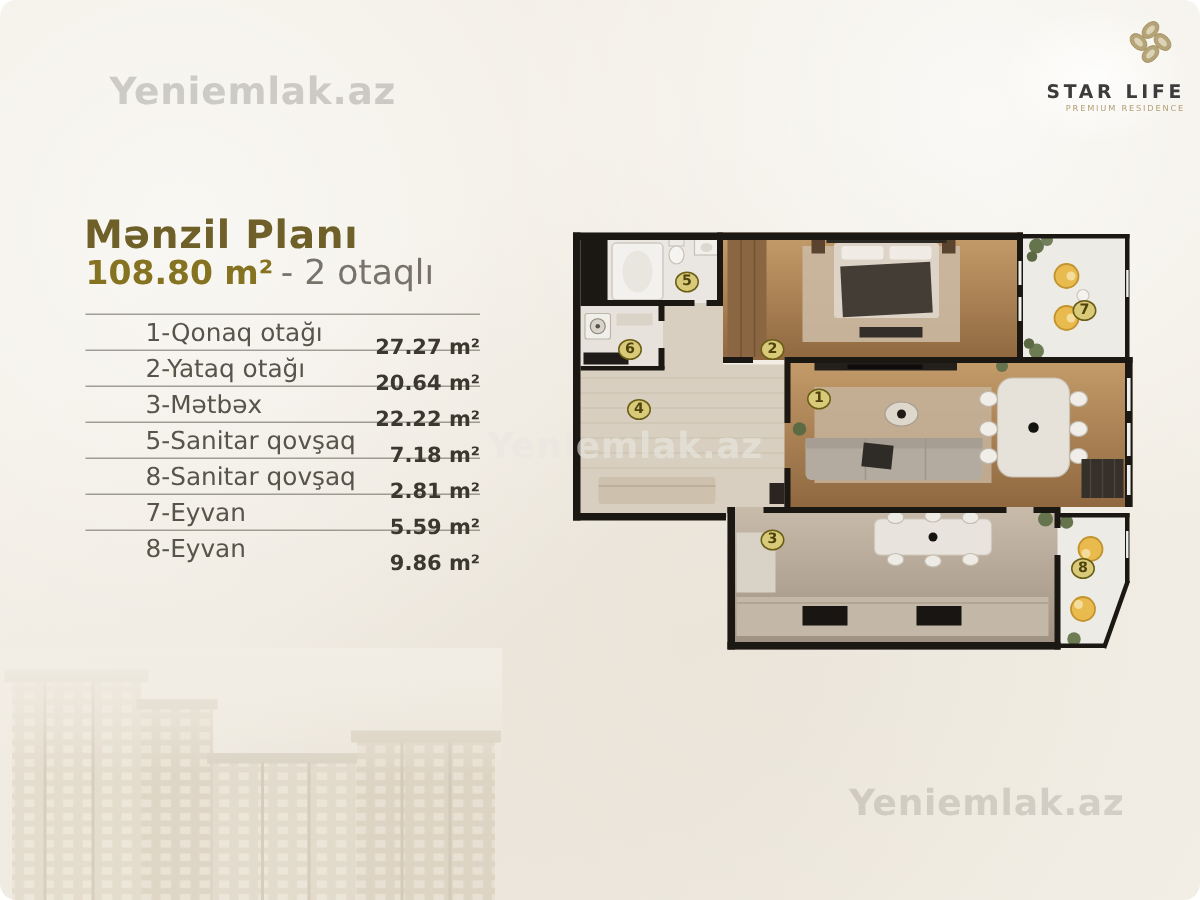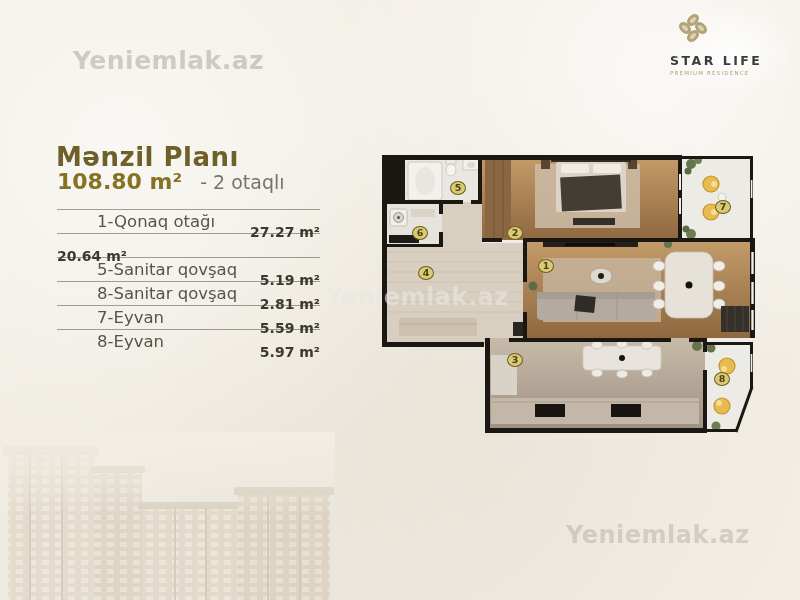--- a/index.html
+++ b/index.html
@@ -5,41 +5,42 @@
   html,body{margin:0;padding:0;}
   .page{
     position:relative;width:800px;height:600px;overflow:hidden;
     font-family:"DejaVu Sans","Liberation Sans",sans-serif;
     background:
       radial-gradient(circle at 15% 25%, rgba(255,255,255,.55), rgba(255,255,255,0) 45%),
       radial-gradient(circle at 82% 12%, rgba(255,255,255,.65), rgba(255,255,255,0) 38%),
       radial-gradient(circle at 60% 70%, rgba(226,219,205,.45), rgba(226,219,205,0) 55%),
       radial-gradient(circle at 30% 90%, rgba(228,221,208,.4), rgba(228,221,208,0) 50%),
       #f2eee5;
+    border-radius: 11px;
   }
   .wm{position:absolute;font-weight:bold;letter-spacing:.5px;white-space:nowrap;pointer-events:none;}
   .wm-tl{left:73px;top:46px;font-size:25px;color:rgba(138,135,128,.38);}
   .wm-mid{left:325px;top:283px;font-size:24px;color:rgba(233,230,224,.62);z-index:6;}
   .wm-br{left:566px;top:521px;font-size:24px;color:rgba(145,142,135,.32);}
   .title{position:absolute;left:56px;top:98px;font-size:26px;font-weight:800;color:#6f5f28;letter-spacing:.5px;margin-top:44px;}
   .subtitle{position:absolute;left:57px;top:169px;white-space:nowrap;}
   .subtitle .area{font-size:22px;font-weight:800;color:#857322;text-align:center;}
-  .subtitle .count{font-size:19px;color:#77736a;margin-left:13px;}
+  .subtitle .count{font-size:23px;color:#77736a;margin-left:0;}
   .room-table{position:absolute;left:57px;top:209px;width:263px;}
   .room-row{display:flex;justify-content:space-between;align-items:center;height:23px;border-top:1px solid rgba(90,87,75,.55);}
   .room-label{font-size:16.5px;color:#57544a;margin-left:40px;}
   .room-area{font-size:14px;font-weight:bold;color:#3b3830;margin-top:21px;}
   .plan{position:absolute;left:375px;top:140px;width:385px;height:300px;z-index:2;}
   .marker{
     position:absolute;width:16px;height:14px;border-radius:50%;
     background:#d9ca79;border:1.5px solid #6a5e16;box-sizing:border-box;
     color:#4e430d;font-size:9.5px;font-weight:bold;line-height:11px;text-align:center;
     z-index:5;
   }
-  .logo{position:absolute;left:670px;top:8px;width:120px;height:86px;text-align:left;
+  .logo{position:absolute;left:670px;top:8px;width:120px;height:86px;text-align:right;
     background:radial-gradient(ellipse at 50% 50%, rgba(255,255,255,.85), rgba(255,255,255,0) 75%);}
   .logo-name{font-size:12.5px;font-weight:bold;letter-spacing:2.5px;color:#3c3c3c;margin-top:1px;}
   .logo-tag{font-size:5.5px;letter-spacing:1.2px;color:#b1a077;margin-top:2px;}
   .buildings{position:absolute;left:0;top:432px;width:335px;height:168px;}
 </style>
 </head>
 <body>
 
 <div class="page">
 
@@ -79,43 +80,48 @@
   </div>
 
   <div class="room-table">
 
       <div class="room-row">
         <span class="room-label">1-Qonaq otağı</span>
         <span class="room-area">27.27 m²</span>
       </div>
 
       <div class="room-row">
+        <span class="room-label">2-Yataq otağı</span>
         <span class="room-area">20.64 m²</span>
       </div>
 
+      <div class="room-row">
+        <span class="room-label">3-Mətbəx</span>
+        <span class="room-area">22.22 m²</span>
+      </div>
 
 
       <div class="room-row">
         <span class="room-label">5-Sanitar qovşaq</span>
-        <span class="room-area">5.19 m²</span>
+        <span class="room-area">7.18 m²</span>
       </div>
 
       <div class="room-row">
         <span class="room-label">8-Sanitar qovşaq</span>
         <span class="room-area">2.81 m²</span>
       </div>
 
       <div class="room-row">
         <span class="room-label">7-Eyvan</span>
         <span class="room-area">5.59 m²</span>
       </div>
 
       <div class="room-row">
         <span class="room-label">8-Eyvan</span>
-        <span class="room-area">5.97 m²</span>
+        <span class="room-area">9.86 m²</span>
       </div>
     </div>
 
   <svg class="plan" viewBox="0 0 385 300">
     <defs>
       <linearGradient id="wood" x1="0" y1="0" x2="0" y2="1">
         <stop offset="0" stop-color="#c59c6a"></stop>
           <stop offset="1" stop-color="#8f6840"></stop>
       </linearGradient>
       <linearGradient id="wood2" x1="0" y1="0" x2="0" y2="1">

